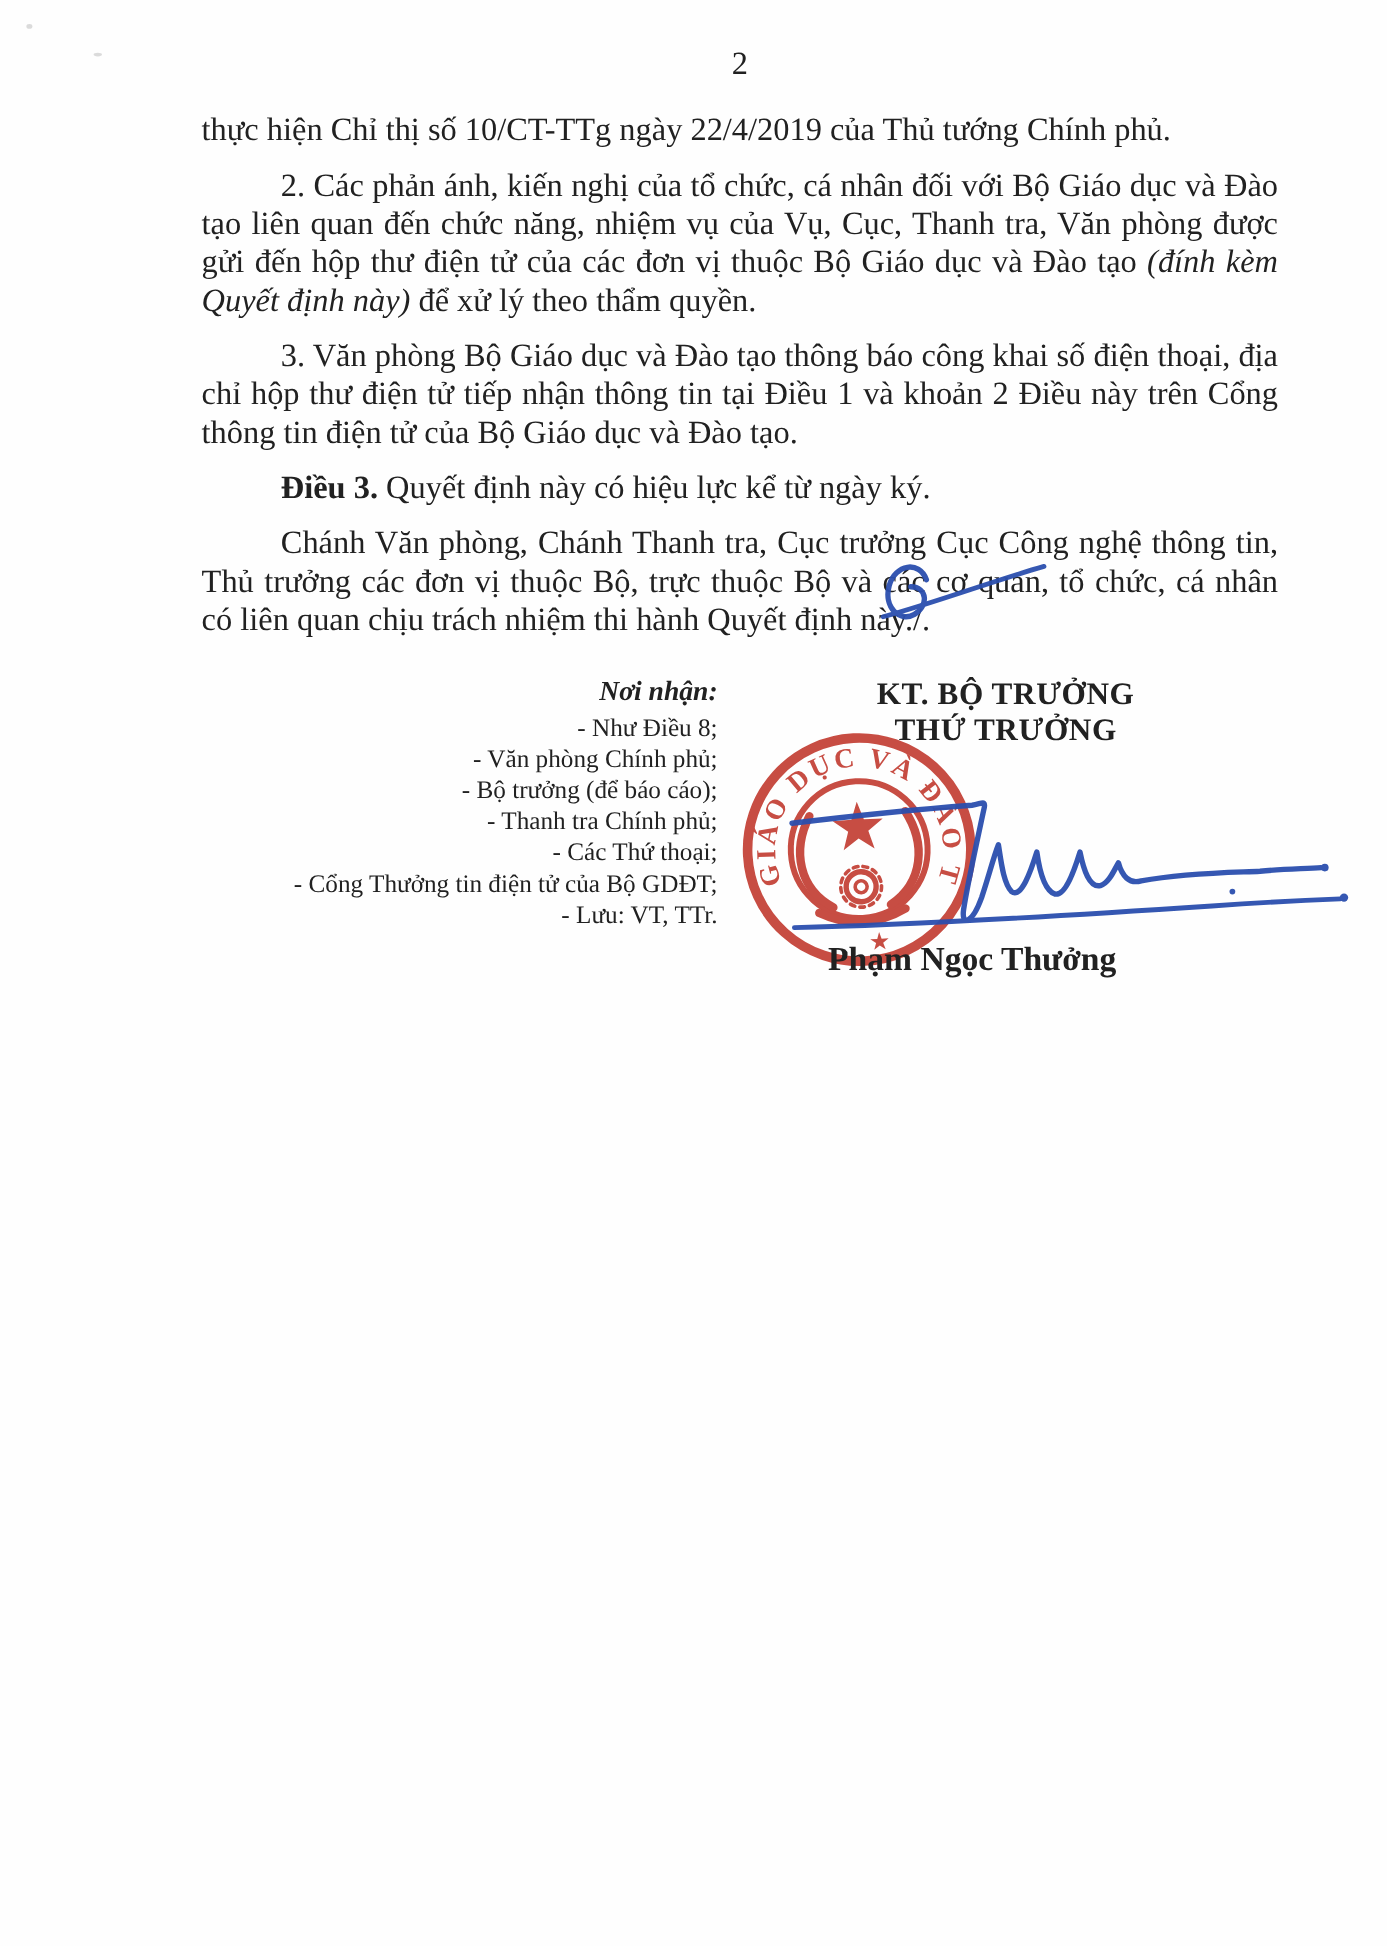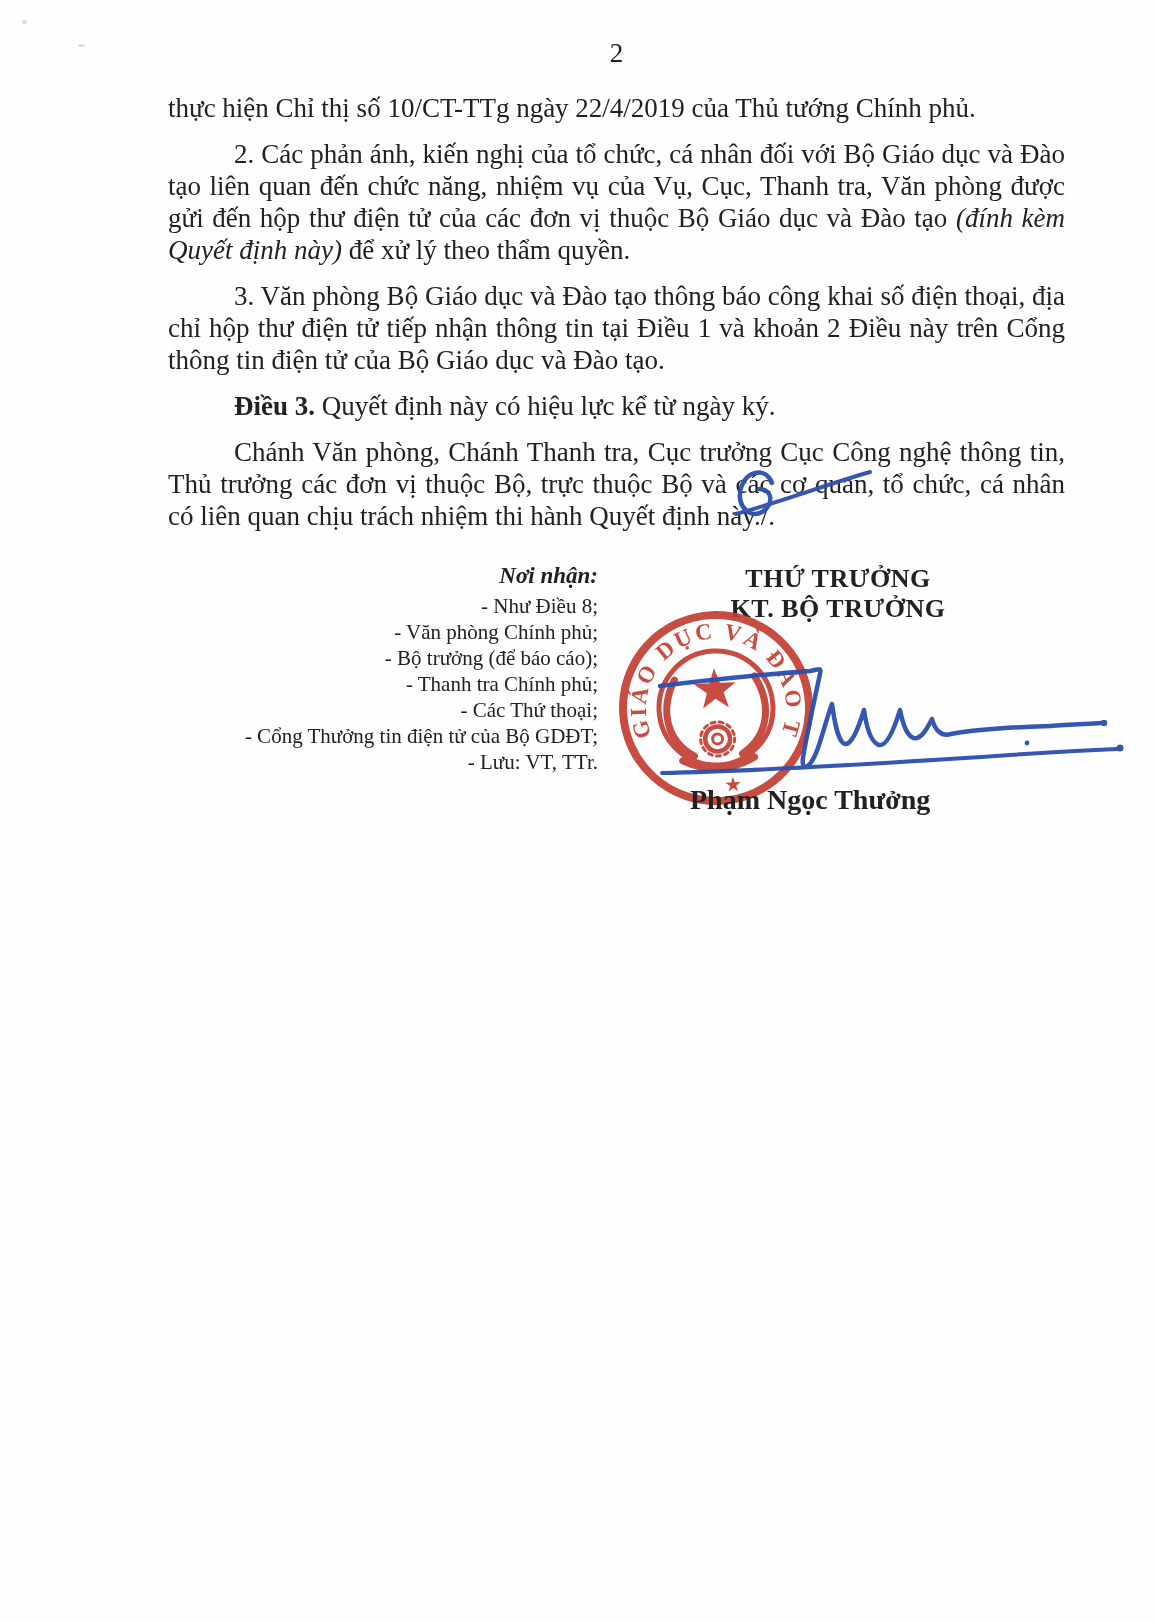--- a/index.html
+++ b/index.html
@@ -80,22 +80,22 @@
     <div class="recipient">- Như Điều 8;</div>
     <div class="recipient">- Văn phòng Chính phủ;</div>
     <div class="recipient">- Bộ trưởng (để báo cáo);</div>
     <div class="recipient">- Thanh tra Chính phủ;</div>
     <div class="recipient">- Các Thứ thoại;</div>
     <div class="recipient">- Cổng Thưởng tin điện tử của Bộ GDĐT;</div>
     <div class="recipient">- Lưu: VT, TTr.</div>
   </div>
 
   <div class="authority">
+    <div>KT. BỘ TRƯỞNG</div>
     <div>THỨ TRƯỞNG</div>
-    <div>KT. BỘ TRƯỞNG</div>
   </div>
 
   <svg class="seal" viewBox="0 0 200 200" aria-hidden="true">
     <g stroke="#c23a2f" fill="none" stroke-linecap="round">
       <circle cx="100" cy="100" r="93" stroke-width="8"></circle>
       <circle cx="100" cy="100" r="57" stroke-width="5"></circle>
 
       <path d="M 60,70 C 44,98 48,130 76,147" stroke-width="7"></path>
       <path d="M 140,70 C 156,98 152,130 124,147" stroke-width="7"></path>
 

